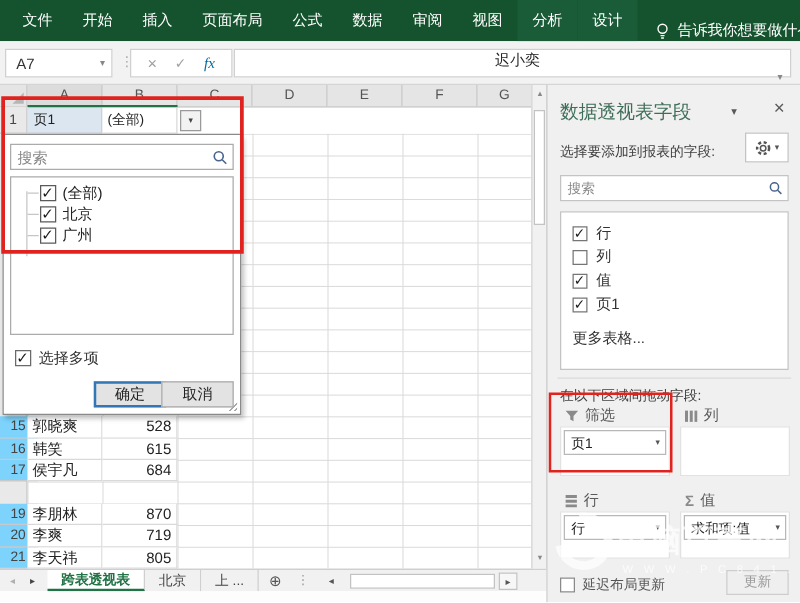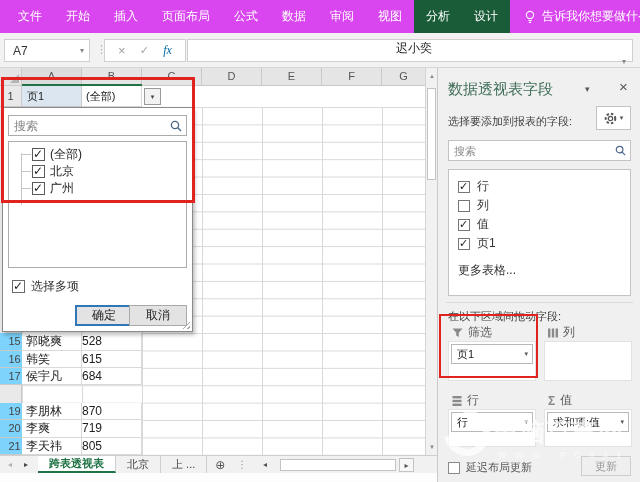--- a/index.html
+++ b/index.html
@@ -1,20 +1,20 @@
 <!DOCTYPE html>
 <html><head>
 <meta charset="utf-8">
 <style>
   * { margin:0; padding:0; box-sizing:border-box; }
   body { font-family:"Liberation Sans","DejaVu Sans",sans-serif; background:#fff; }
   .app { position:relative; width:640px; height:482px; overflow:hidden; background:#fff; }
 
   
-  .ribbon { position:absolute; left:0; top:0; width:640px; height:33px; background:#d946ef; display:flex; align-items:center; padding-left:6px; }
+  .ribbon { position:absolute; left:0; top:0; width:640px; height:33px; background:#14532d; display:flex; align-items:flex-end; padding-left:6px; }
   .rtab { color:#fff; font-size:12px; padding:0 12px; line-height:33px; height:33px; cursor:default; white-space:nowrap; }
   .rtab.ctx { background:#1a5c38; }
   .tellme { display:flex; align-items:center; gap:6px; color:#fff; font-size:12px; margin-left:14px; white-space:nowrap; }
 
   
   .fbar { position:absolute; left:0; top:33px; width:640px; height:35px; background:#f1f2f1; border-bottom:1px solid #d5d5d5; }
   .namebox { position:absolute; left:4px; top:6px; width:86px; height:23px; background:#fff; border:1px solid #d0d0d0; font-size:12px; color:#333; display:flex; align-items:center; padding-left:8px; }
   .nb-arrow { margin-left:auto; padding-right:5px; font-size:8px; color:#888; }
   .fbar-dots { position:absolute; left:96px; top:10px; color:#aaa; font-size:11px; }
   .fxbox { position:absolute; left:104px; top:6px; width:82px; height:23px; background:#fff; border:1px solid #d0d0d0; display:flex; align-items:center; justify-content:space-around; padding:0 6px; }
@@ -38,21 +38,21 @@
     background-image:linear-gradient(to right,#d9d9d9 1px,transparent 1px),linear-gradient(to bottom,#d9d9d9 1px,transparent 1px);
     background-size:60px 17.4px; }
   .row1 { position:absolute; left:0; top:18px; height:21px; width:425px; }
   .row1 .rnum { position:absolute; left:0; top:0; width:22px; height:21px; background:#e9e9e9; border-right:1px solid #c9c9c9; border-bottom:1px solid #c9c9c9; font-size:11px; color:#444; text-align:center; line-height:20px; }
   .cell-a1 { position:absolute; left:22px; top:0; width:60px; height:21px; background:#dce6f1; border-right:1px solid #c9c9c9; border-bottom:1px solid #c9c9c9; font-size:11px; color:#222; line-height:20px; padding-left:5px; }
   .cell-b1 { position:absolute; left:82px; top:0; width:60px; height:21px; background:#fff; border-right:1px solid #d9d9d9; border-bottom:1px solid #d9d9d9; font-size:11px; color:#222; line-height:20px; padding-left:4px; }
   .b1-btn { position:absolute; left:144px; top:2px; width:17px; height:17px; background:#f2f2f2; border:1px solid #9a9a9a; font-size:7px; color:#444; text-align:center; line-height:15px; }
   .drow { position:absolute; left:0; width:142px; height:17.4px; }
   .drow .rnum { position:absolute; left:0; top:0; width:30px; height:100%; background:#7dd3fc; border-right:1px solid #c9c9c9; border-bottom:1px solid #c9c9c9; font-size:11px; color:#444; text-align:center; line-height:17px; }
   .drow .cname { position:absolute; left:22px; top:0; width:60px; height:100%; background:#fff; border-right:1px solid #d9d9d9; border-bottom:1px solid #d9d9d9; font-size:12px; color:#222; line-height:17px; padding-left:4px; white-space:nowrap; overflow:hidden; }
-  .drow .cval { position:absolute; left:82px; top:0; width:60px; height:100%; background:#fff; border-right:1px solid #d9d9d9; border-bottom:1px solid #d9d9d9; font-size:12px; color:#222; line-height:17px; text-align:left; padding-right:4px; }
+  .drow .cval { position:absolute; left:82px; top:0; width:60px; height:100%; background:#fff; border-right:1px solid #d9d9d9; border-bottom:1px solid #d9d9d9; font-size:12px; color:#222; line-height:17px; text-align:right; padding-right:4px; }
   .vscroll { position:absolute; left:425px; top:0; width:12px; height:387px; background:#f1f1f1; border-left:1px solid #d4d4d4; }
   .vs-up,.vs-down { position:absolute; left:0; width:12px; height:16px; font-size:6px; color:#888; text-align:center; line-height:16px; }
   .vs-up { top:0; } .vs-down { bottom:0; }
   .vs-thumb { position:absolute; left:1px; top:20px; width:9px; height:92px; background:#fff; border:1px solid #c3c3c3; }
 
   
   .popup { position:absolute; left:2px; top:107px; width:191px; height:225px; background:#fff; border:1px solid #8a8a8a; box-shadow:2px 3px 4px rgba(0,0,0,0.25); z-index:10; }
   .pp-search { position:absolute; left:5px; top:7px; width:179px; height:21px; background:#fff; border:1px solid #ababab; display:flex; align-items:center; }
   .pp-search input { flex:1; border:none; outline:none; font-size:12px; color:#333; padding-left:5px; font-family:inherit; background:transparent; }
   .pp-search input::placeholder { color:#868686; }

